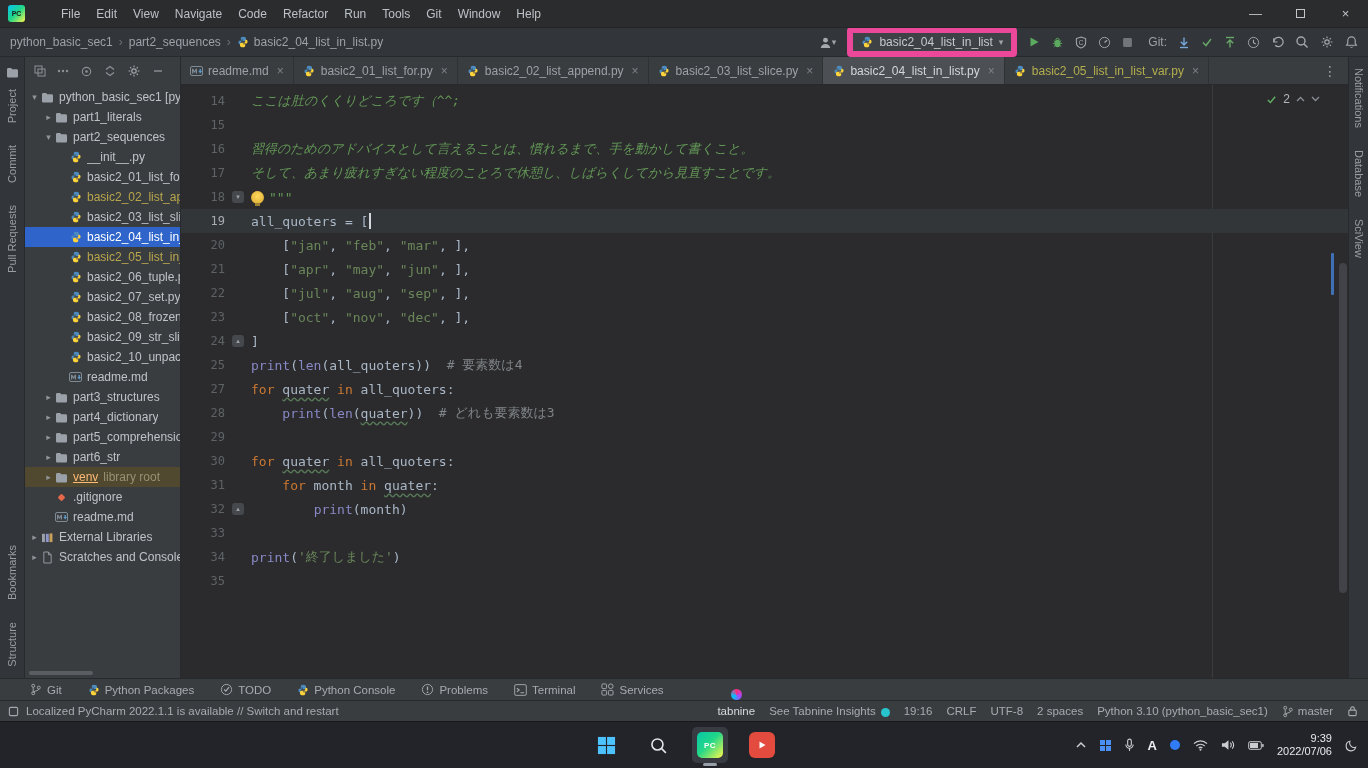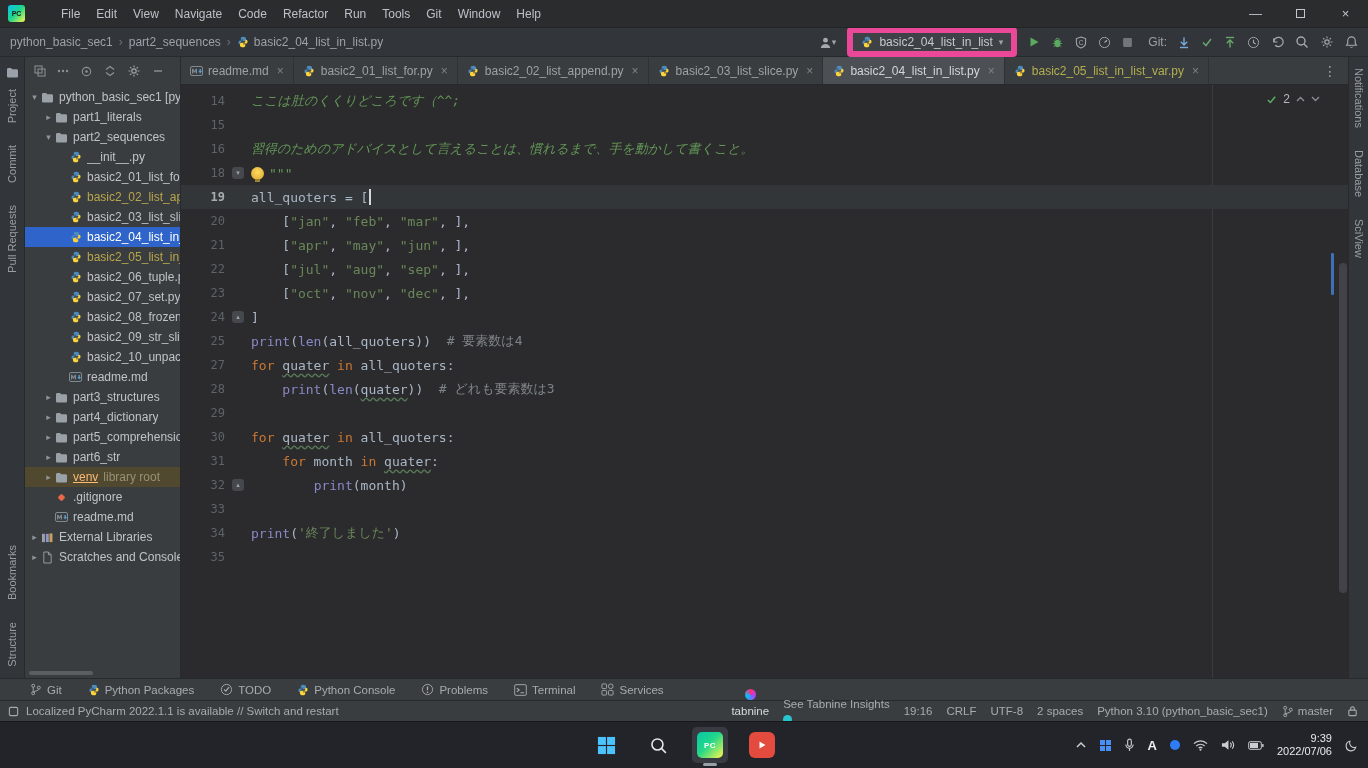--- a/index.html
+++ b/index.html
@@ -64,21 +64,21 @@
   .tab.active { background:#4c5054; color:#d3d6da; }
   .tab.added .tab-label { color:#b3ae4e; }
   .tab-close { color:#7e8288; font-size:12px; margin-left:3px; }
   .tab-kebab { margin-left:auto; display:flex; align-items:center; padding:0 11px; color:#9da1a7; font-size:14px; font-family:"DejaVu Sans",sans-serif; }
 
   .editor { flex:1; position:relative; overflow:hidden; font-family:"DejaVu Sans Mono","Liberation Mono",monospace; font-size:13px; }
   .code-area { position:absolute; inset:0; padding-top:4px; }
   .code-line { height:24px; display:flex; align-items:center; }
   .code-line.current { background:#333639; }
   .gutter-num { width:48px; flex:none; text-align:right; color:#5e6366; font-size:12px; padding-right:4px; }
-  .code-line.current .gutter-num { color:#a9adb2;font-weight:bold; }
+  .code-line.current .gutter-num { color:#a9adb2; }
   .fold-col { width:18px; flex:none; display:flex; align-items:center; justify-content:center; }
   .fold-handle { width:12px; height:12px; border-radius:3px; background:#45484c; color:#9da1a7; font-size:7px; line-height:12px; text-align:center; font-family:"DejaVu Sans",sans-serif; }
   .line-text { white-space:pre; padding-left:4px; display:flex; align-items:center; }
   .line-text span { white-space:pre; }
   .seg-t { color:#a9b7c6; } .seg-k { color:#cc7832; } .seg-b { color:#8888c6; }
   .seg-s { color:#6a8759; } .seg-c { color:#7f8487; }
   .seg-doc { color:#629755; font-style:italic; }
   .seg-w { color:#a9b7c6; text-decoration-line:underline; text-decoration-style:wavy; text-decoration-color:#587a58; text-underline-offset:3px; }
   .caret { display:inline-block; width:2px; height:16px; background:#d4d7db; margin-left:1px; }
   .bulb { width:13px; height:13px; margin-right:5px; flex:none; border-radius:50%; background:radial-gradient(circle at 50% 40%, #ffd95e, #d8a42c); position:relative; }
@@ -92,21 +92,21 @@
   .bottom-bar { height:22px; background:#3a3d40; border-top:1px solid #272a2c; display:flex; align-items:center; gap:26px; padding-left:30px; font-size:11.5px; color:#a7abb0; flex:none; }
   .bb-item { display:flex; align-items:center; gap:5px; }
 
   
   .statusbar { height:21px; background:#3a3d40; border-top:1px solid #272a2c; display:flex; align-items:center; padding:0 10px 0 8px; font-size:11.5px; color:#a7abb0; flex:none; }
   .sb-left { display:flex; align-items:center; gap:7px; }
   .sb-right { margin-left:auto; display:flex; align-items:center; gap:14px; }
   .tabnine { display:flex; align-items:center; gap:5px; color:#d6d9dd;flex-direction:column; }
   .tabnine b { color:#eceef2; }
   .tb-logo { width:11px; height:11px; border-radius:50%; background:#a348ff; background:conic-gradient(#ff2d78,#a348ff,#00c3ff,#ff2d78); flex:none; }
-  .insights { display:flex; align-items:flex-start; gap:5px;flex-direction:column; }
+  .insights { display:flex; align-items:flex-end; gap:5px; }
   .insights-dot { width:9px; height:9px; border-radius:50%; background:#29c5cf; }
   .sb-branch { display:flex; align-items:center; gap:4px; }
 
   
   .taskbar { height:47px; background:#232429; border-top:1px solid #17181b; position:relative; flex:none; }
   .tb-center { position:absolute; left:50%; top:0; bottom:0; transform:translateX(-50%); display:flex; align-items:center; gap:16px; }
   .tb-slot { width:36px; height:36px; border-radius:5px; display:flex; align-items:center; justify-content:center; position:relative; }
   .tb-slot.active { background:#383b42; }
   .tb-slot.active:after { content:""; position:absolute; bottom:-3px; left:50%; transform:translateX(-50%); width:14px; height:3px; border-radius:2px; background:#9aa0a8; }
   .pycharm-ic { width:26px; height:26px; border-radius:5px; background:linear-gradient(135deg,#08c7a7,#21d789 45%,#fcf84a); display:flex; align-items:center; justify-content:center; font-size:8px; font-weight:bold; color:#fff; letter-spacing:.5px; }
@@ -629,20 +629,25 @@
               <span class="gutter-num">15</span>
               <span class="fold-col"></span>
               <span class="line-text"></span>
             </div>
             <div class="code-line">
               <span class="gutter-num">16</span>
               <span class="fold-col"></span>
               <span class="line-text"><span class="seg-doc">習得のためのアドバイスとして言えることは、慣れるまで、手を動かして書くこと。</span></span>
             </div>
             <div class="code-line">
+              <span class="gutter-num">17</span>
+              <span class="fold-col"></span>
+              <span class="line-text"><span class="seg-doc">そして、あまり疲れすぎない程度のことろで休憩し、しばらくしてから見直すことです。</span></span>
+            </div>
+            <div class="code-line">
               <span class="gutter-num">18</span>
               <span class="fold-col">
                 <span class="fold-handle">▾</span>
               </span>
               <span class="line-text"><span class="bulb"></span><span class="seg-doc">"""</span></span>
             </div>
             <div class="code-line current">
               <span class="gutter-num">19</span>
               <span class="fold-col"></span>
               <span class="line-text"><span class="seg-t">all_quoters = [</span><span class="caret"></span></span>

